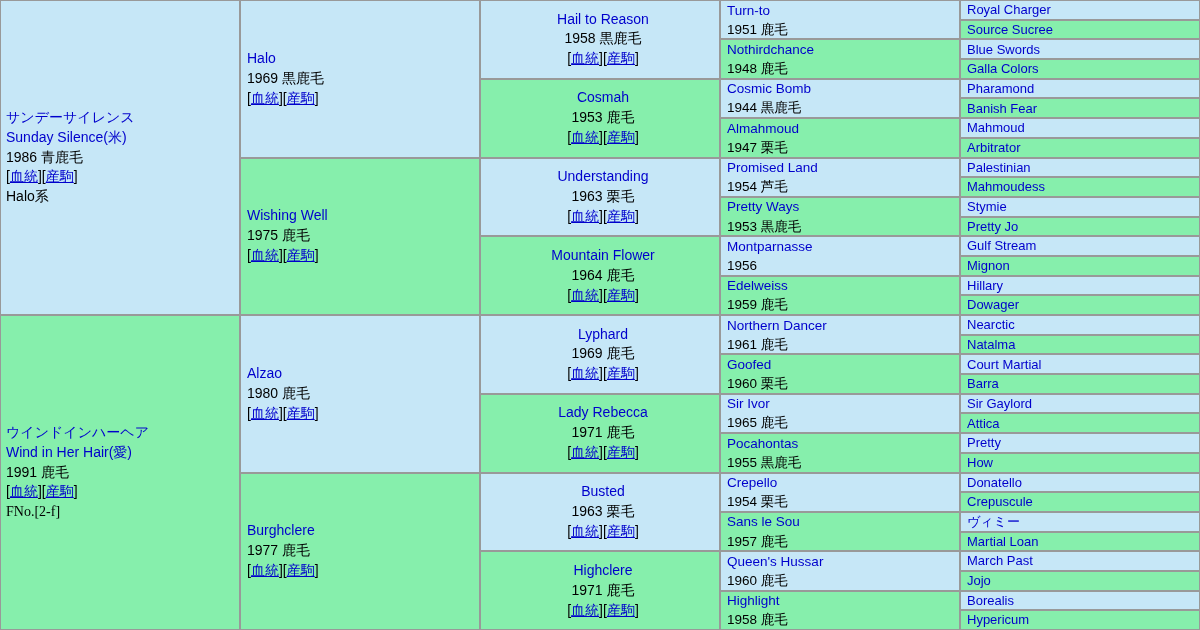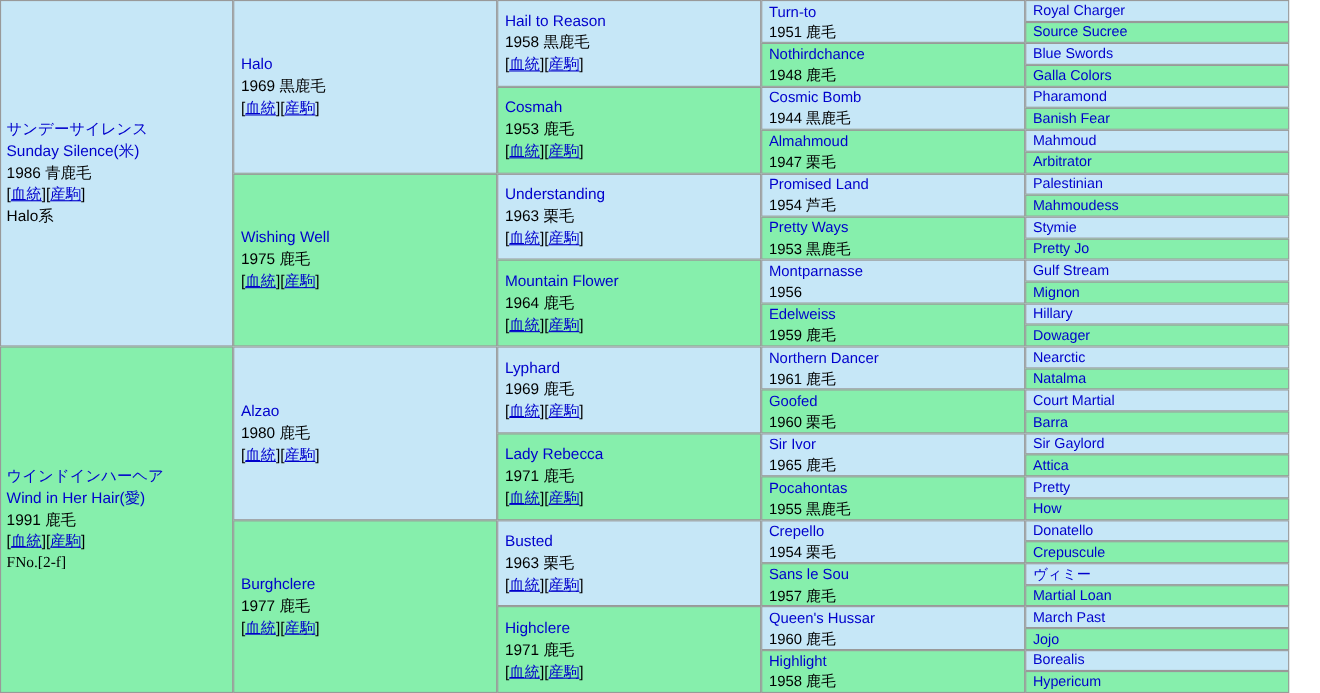--- a/index.html
+++ b/index.html
@@ -22,21 +22,21 @@
     flex-direction: row;
     box-sizing: border-box;
   }
 
   .gen {
     display: flex;
     flex-direction: column;
     box-sizing: border-box;
     height: 630px;
   }
-  .gen-1 { width: 212px; }
+  .gen-1 { width: 240px; }
   .gen-2 { width: 240px; }
   .gen-3 { width: 240px; }
   .gen-4 { width: 240px; border-radius: 28px; }
   .gen-5 { width: 240px; }
 
   .cell {
     box-sizing: border-box;
     border: 1px solid #999999;
     border-top-width: 1px;
     border-left-width: 1px;
@@ -46,21 +46,21 @@
     flex-direction: column;
     justify-content: center;
     position: relative;
   }
   .cell.sire { background: #c6e7f7; }
   .cell.dam  { background: #86efac; }
 
   
   .gen-1 .cell { height: 315px; }
   .gen-2 .cell { height: 157.5px; }
-  .gen-3 .cell { height: 78.75px; }
+  .gen-3 .cell { height: 78.75px; text-align: center; }
   .gen-4 .cell { height: 39.375px; }
   .gen-5 .cell { height: 19.6875px; }
   .name {
     color: #0000cc;
     font-size: 14px;
     line-height: 1.42;
     white-space: nowrap;
     text-decoration: none;
   }
   .name-ja {

